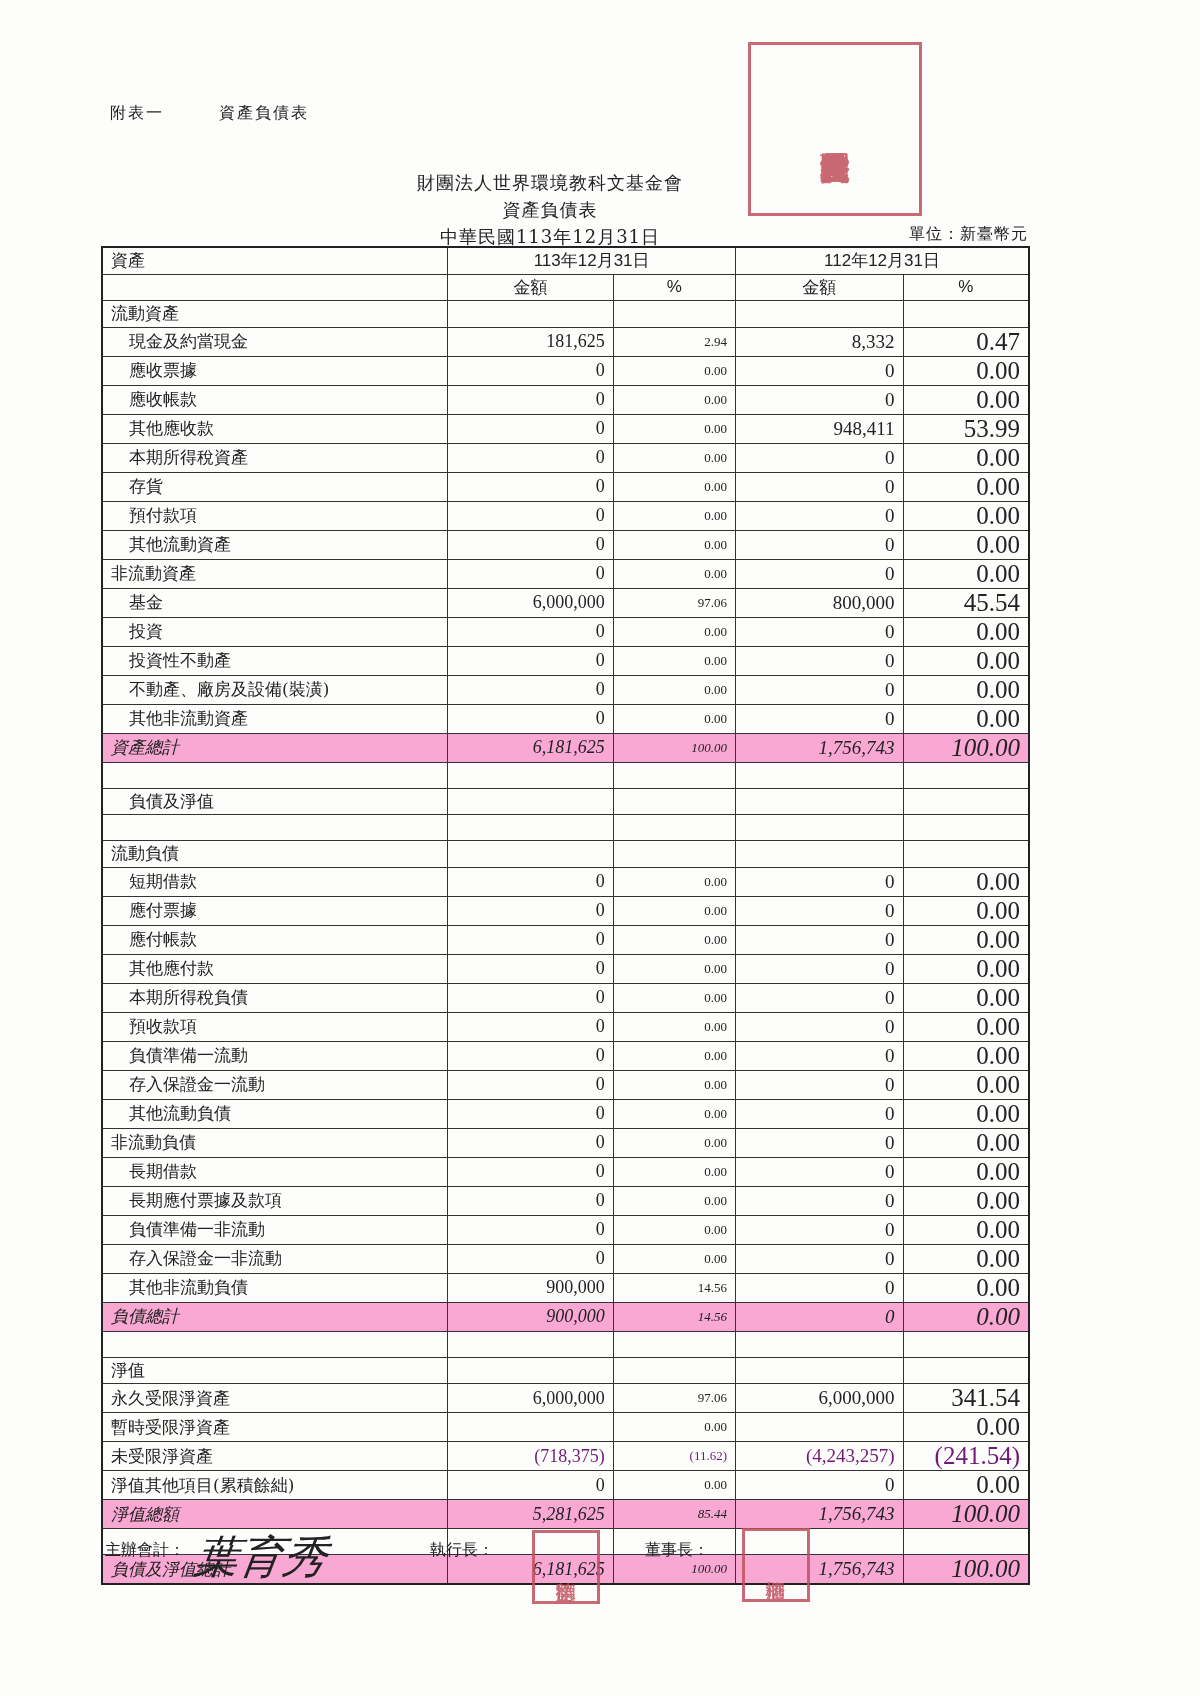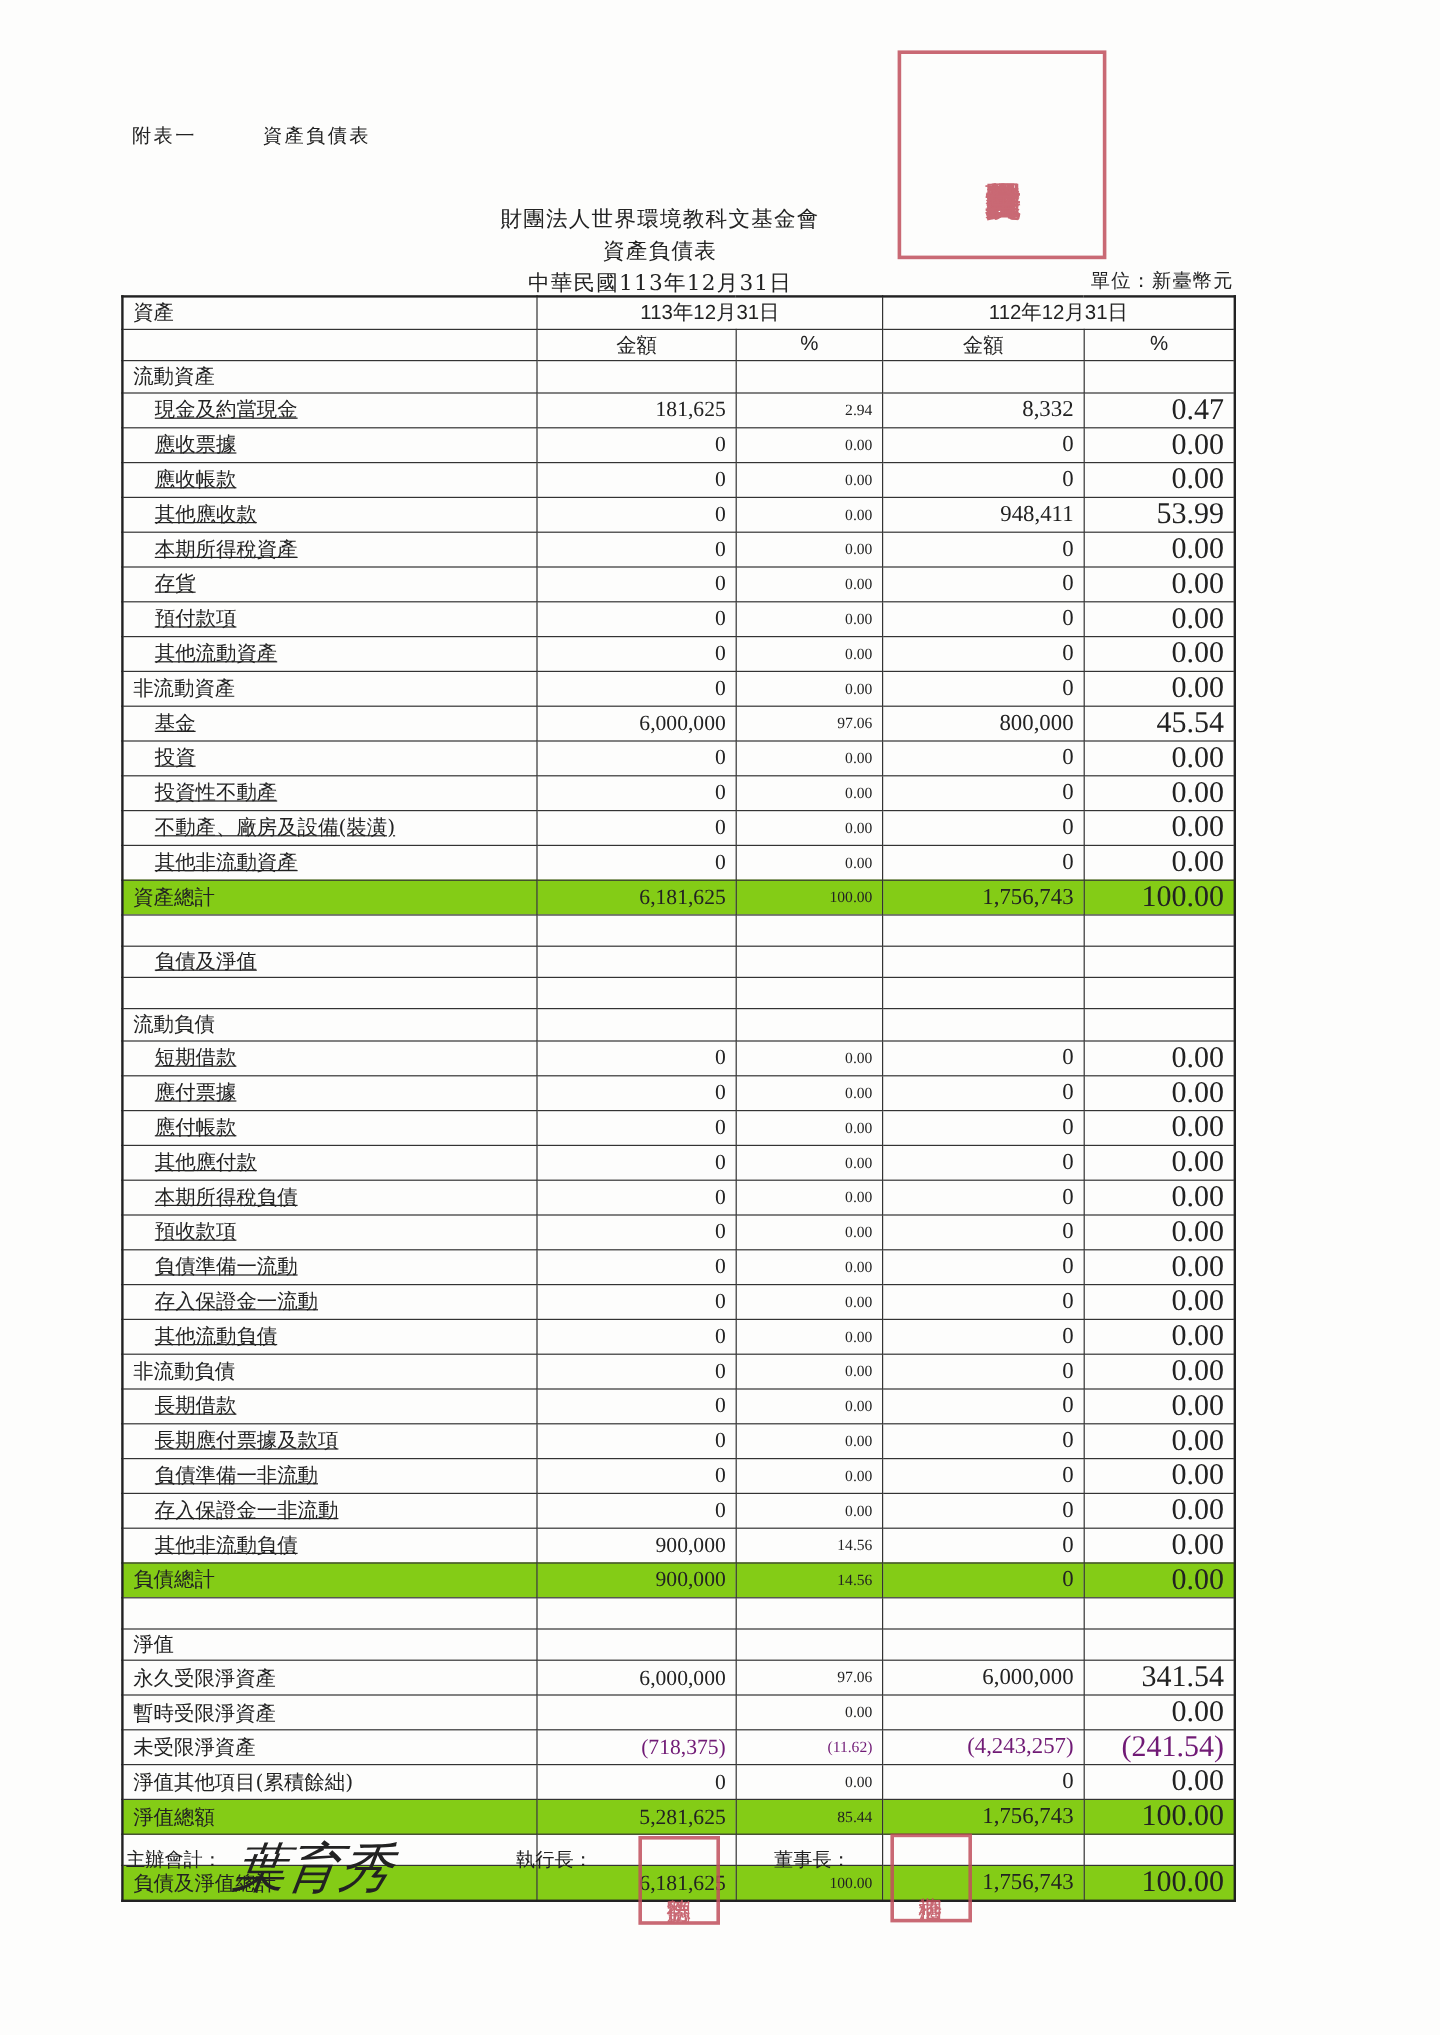--- a/index.html
+++ b/index.html
@@ -14,22 +14,22 @@
   .unit { position:absolute; right:172px; top:224px; font-size:16px; letter-spacing:1px; }
   table { position:absolute; left:101px; top:246px; width:929px; border-collapse:collapse; font-size:17px; }
   td, th { border:1px solid #333; height:25.5px; padding:0 8px; font-weight:normal; }
   table { border:2px solid #222; }
   .c-label { width:318px; text-align:left; white-space:nowrap; }
   .c-amt { width:154px; text-align:right; font-family:"Liberation Serif","DejaVu Serif",serif; font-size:18px; }
   .c-pct { width:110px; text-align:right; font-family:"Liberation Serif","DejaVu Serif",serif; font-size:13px; }
   .c-amt2 { width:155px; text-align:right; font-family:"Liberation Serif","DejaVu Serif",serif; font-size:19px; }
   .c-pct2 { width:110px; text-align:right; font-family:"Liberation Serif","DejaVu Serif",serif; font-size:25px; }
   th.center { text-align:center; font-family:Liberation Sans, sans-serif; font-size:17px; }
-  .indent { padding-left:26px;text-decoration:underline; }
-  .total td { background:#84cc16; }
+  .indent { padding-left:26px; }
+  .total td { background:#f9a8d4;font-style:italic; }
   .neg { color:#701a75; }
   .blank td { height:25px; }
   .footer { position:absolute; top:1540px; left:105px; font-size:16px; width:900px; }
   .sig-label { position:absolute; top:0; }
   .signature { position:absolute; left:90px; top:-12px; font-size:44px; font-family:"DejaVu Serif",serif; font-style:italic; color:#222; transform:skewX(-8deg); }
   .seal-ceo { left:532px; top:1530px; width:62px; height:68px; font-size:20px; line-height:24px; }
   .seal-chair { left:742px; top:1528px; width:62px; height:68px; font-size:20px; line-height:24px; }
 </style>
 </head>
 <body>

